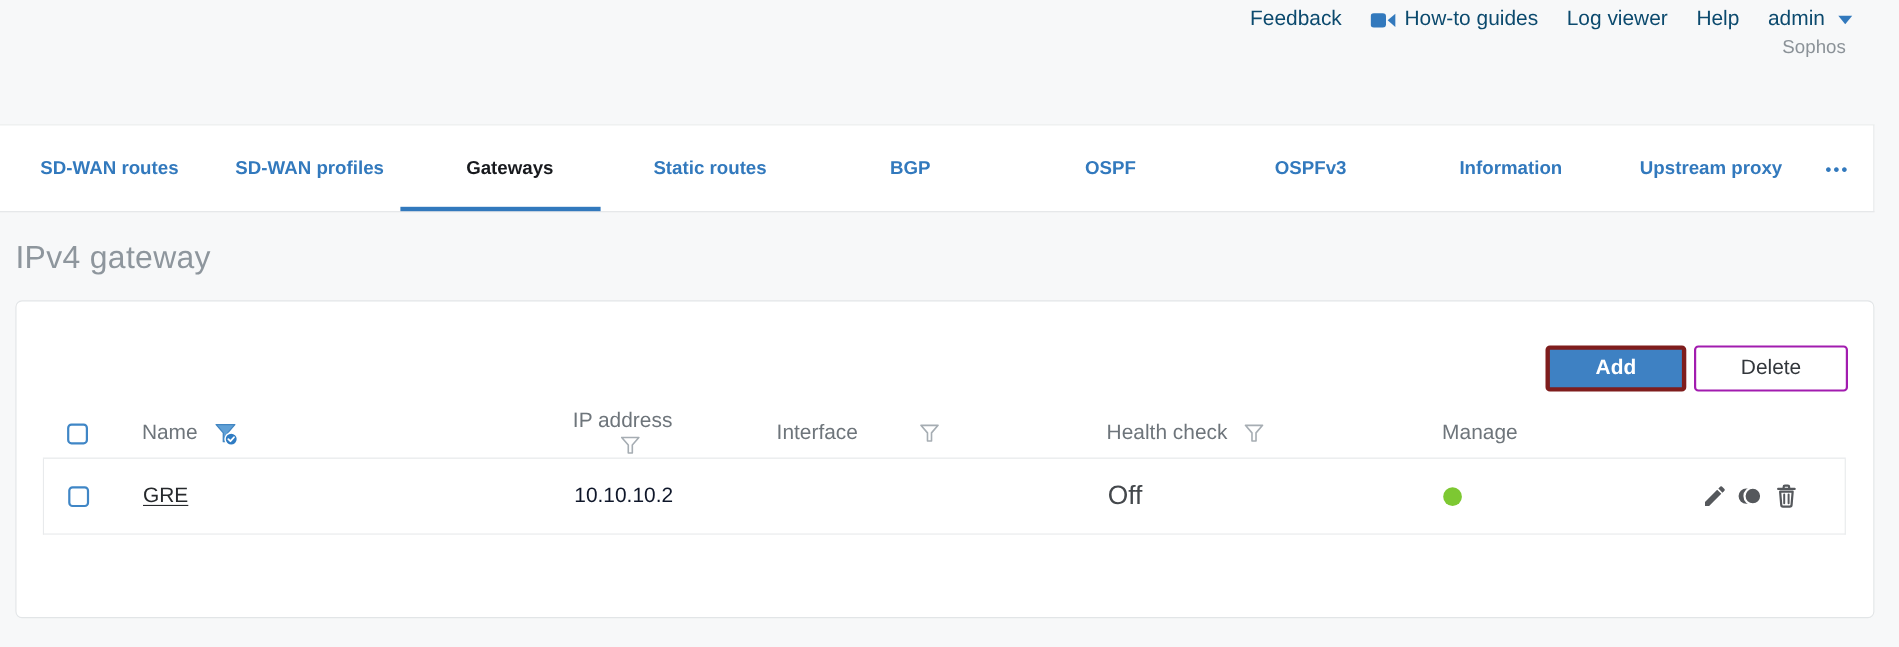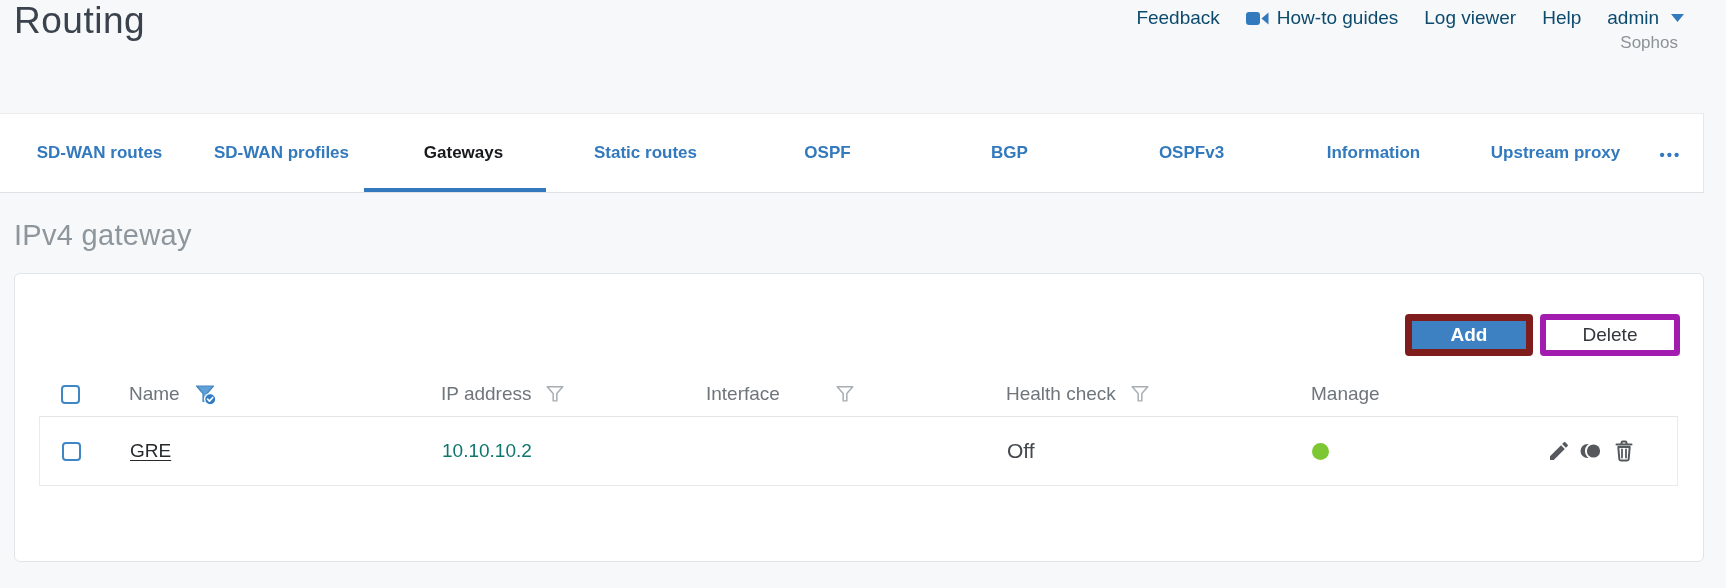--- a/index.html
+++ b/index.html
@@ -59,69 +59,68 @@
     margin: 21px 0 0 14px; width: 1690px; height: 289px;
     background: #fff; border: 1px solid #e2e5e7; border-radius: 6px;
   }
 
   .toolbar {
     position: absolute; top: 40px; right: 23px;
     display: flex; gap: 7px;
   }
   .btn { height: 42px; border-radius: 4px; font-size: 19px; cursor: pointer;
          font-family: "Liberation Sans", sans-serif; }
-  .btn-add { width: 128px; background: #3e81c3; border: 7px solid #7f1d1d;
+  .btn-add { width: 128px; background: #3e81c3; border: 4px solid #7f1d1d;
              color: #fff; font-weight: 700; }
-  .btn-delete { width: 140px; background: #fff; border: 6px solid #a21caf;
+  .btn-delete { width: 140px; background: #fff; border: 2px solid #a21caf;
                 color: #33373c; font-weight: 400; }
 
   
   .gw-table { position: absolute; top: 98px; left: 24px; width: 1639px; }
   .t-row {
     display: grid;
     grid-template-columns: 62px 320px 270px 300px 300px 240px 1fr;
     align-items: center;
   }
   .t-head { height: 45px; border-bottom: 1px solid #e4e7e9; }
   .t-body { border: 1px solid #e8eaec; border-top: none; }
   .t-body .t-row { height: 68px; }
 
   .t-cell { display: flex; align-items: center; }
   .t-row > .t-cell:nth-child(1) { padding-left: 22px; }
   .t-row > .t-cell:nth-child(2) { padding-left: 28px; }
-  .t-row > .t-cell:nth-child(3) { padding-left: 20px; }
+  .t-row > .t-cell:nth-child(3) { padding-left: 20px; flex-direction: column; }
   .t-row > .t-cell:nth-child(4) { padding-left: 15px; gap: 41px; }
   .t-row > .t-cell:nth-child(5) { padding-left: 15px; }
   .t-row > .t-cell:nth-child(6) { padding-left: 20px; }
   .t-row > .t-cell:nth-child(7) { padding-left: 15px; }
 
   .col-label { font-size: 19px; color: #6e757b; font-weight: 400; }
   .filter-icon { margin-left: 13px; cursor: pointer; display: flex; }
 
   .checkbox {
     width: 19px; height: 19px; background: #fff;
     border: 2px solid #3f86c6; border-radius: 4px; cursor: pointer;
   }
 
-  .cell-text { font-size: 21px; color: #44484c; }
+  .cell-text { font-size: 24px; color: #44484c; }
   .name-link { font-size: 19px; color: #26292c; font-weight: 500;
                text-decoration: underline; text-underline-offset: 3px; cursor: pointer; }
-  .ip-text { font-size: 19px; color: #0f766e; }
+  .ip-text { font-size: 19px; color: #0f172a; }
   .status-dot { width: 17px; height: 17px; border-radius: 50%; background: #7dc832; }
 
   .manage-icons { display: flex; align-items: center; gap: 8px; }
   .manage-icons svg { cursor: pointer; }
 </style>
 </head>
 <body>
 
 <div class="content">
 
   <div class="page-header">
-    <h1 class="page-title">Routing</h1>
 
     <div class="top-nav">
       <span class="nav-item">
         <span>Feedback</span>
       </span>
       <span class="nav-item">
         <span style="display:flex;">
           <svg width="23" height="15" viewBox="0 0 23 15">
             <rect x="0" y="1" width="14" height="13" rx="3" fill="#3279bd"></rect>
             <path d="M22.5 1.5 v12 L15.5 7.5 Z" fill="#3279bd"></path>
@@ -145,22 +144,22 @@
       </span>
     </div>
     <div class="vendor-label">Sophos</div>
   </div>
 
   <div class="tab-bar">
     <div class="tab">SD-WAN routes</div>
     <div class="tab">SD-WAN profiles</div>
     <div class="tab active">Gateways</div>
     <div class="tab">Static routes</div>
+    <div class="tab">BGP</div>
     <div class="tab">OSPF</div>
-    <div class="tab">BGP</div>
     <div class="tab">OSPFv3</div>
     <div class="tab">Information</div>
     <div class="tab">Upstream proxy</div>
     <div class="tab-overflow">•••</div>
   </div>
 
   <h2 class="section-title">IPv4 gateway</h2>
 
   <div class="panel">
 

